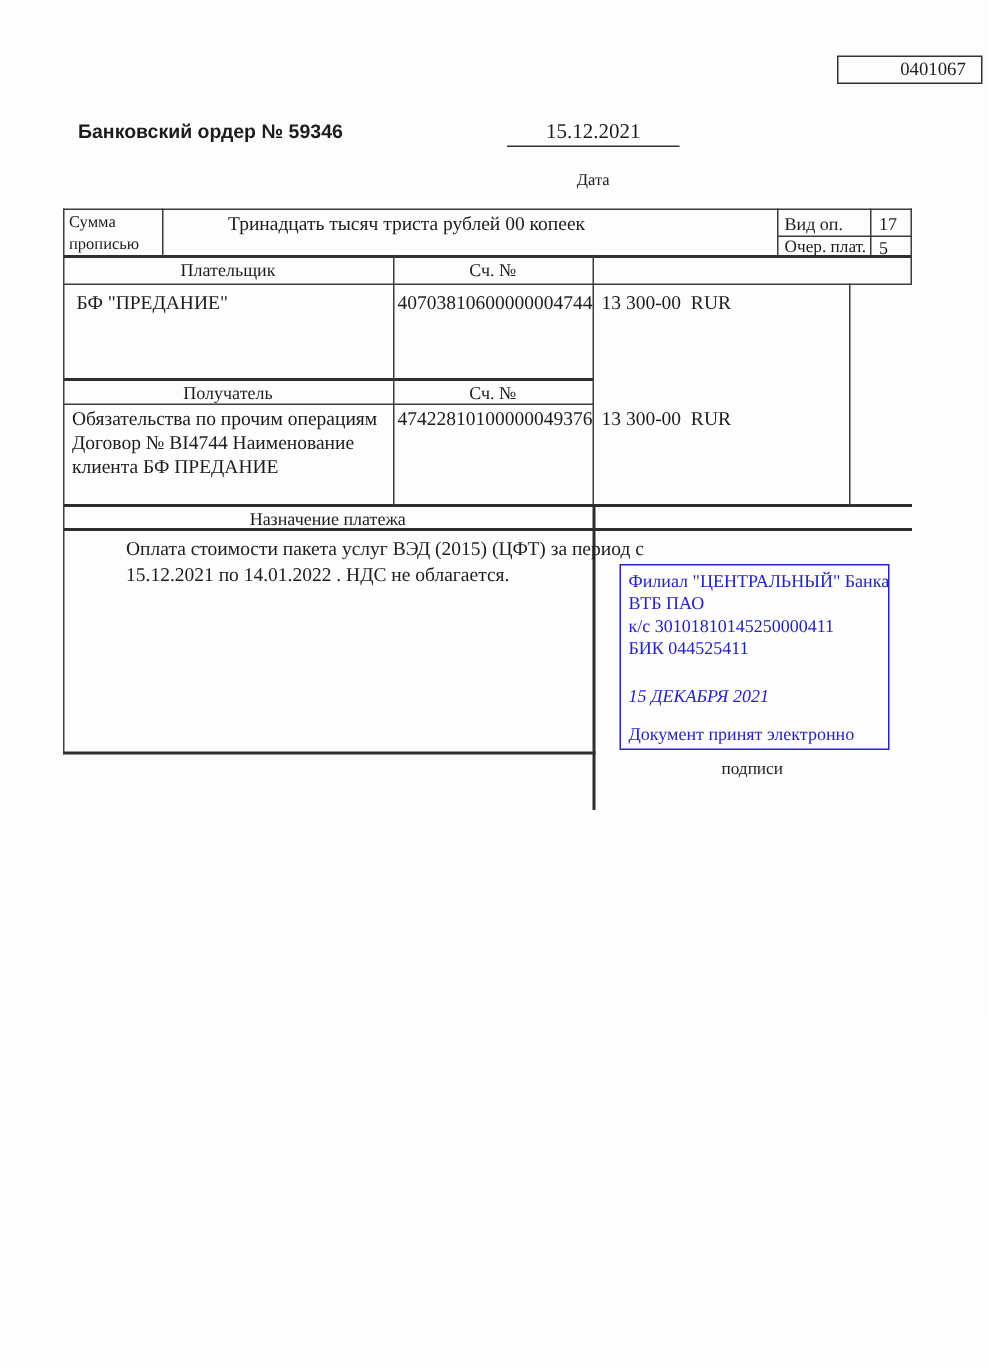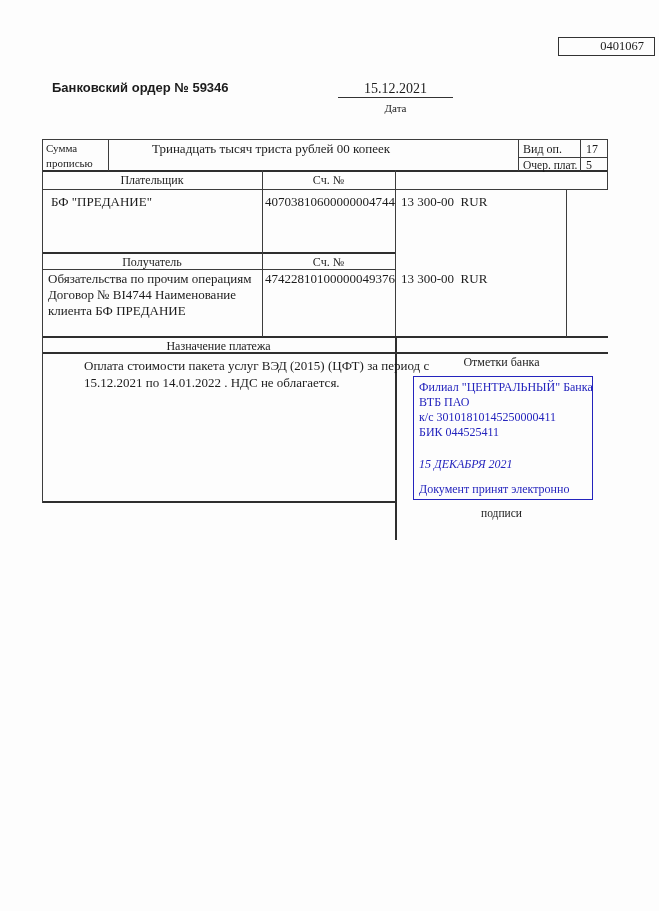--- a/index.html
+++ b/index.html
@@ -23,21 +23,21 @@
     border:1px solid #333; text-align:center; font-size:12.5px; line-height:17px;padding-left:31px;
   }
   .doc-title {
     position:absolute; left:52px; top:80px;
     font-family:"Liberation Sans","DejaVu Sans",sans-serif;
     font-weight:bold; font-size:13px; white-space:nowrap;
   }
   .date-block { position:absolute; left:338px; top:81px; width:115px; text-align:center; }
   .date-value { font-size:14px; line-height:15px; }
   .date-line  { height:1px; background:#333; margin-top:1px; }
-  .date-label { font-size:11px; line-height:13px; margin-top:4px; }
+  .date-label { font-size:11px; line-height:13px; margin-top:16px; }
 
   .stamp {
     position:absolute; left:413px; top:376px; width:180px; height:124px;
     border:1.5px solid var(--stamp-color); color:var(--stamp-color);
     font-size:12px; line-height:15px; padding:3px 5px; box-sizing:border-box;
   }
   .stamp .line { white-space:nowrap; }
   .stamp .stamp-date { margin-top:17px;font-style:italic; }
   .stamp .stamp-footer { position:absolute; left:5px; bottom:2px; white-space:nowrap; }
 </style>
@@ -93,21 +93,20 @@
 
   <div class="hdr" style="left:42px; top:255px; width:220px;">Получатель</div>
   <div class="hdr" style="left:262px; top:255px; width:133px;">Сч. №</div>
 
   <div class="t wrap" style="left:48px; top:271px; width:214px;">Обязательства по прочим операциям Договор № BI4744 Наименование клиента БФ ПРЕДАНИЕ</div>
   <div class="t" style="left:265px; top:271px;">47422810100000049376</div>
   <div class="t pre" style="left:401px; top:271px;">13 300-00  RUR</div>
 
   <div class="hdr" style="left:42px; top:339px; width:353px;">Назначение платежа</div>
   <div class="t wrap" style="left:49px; top:357px; width:352px; line-height:17px;margin-left:35px;">Оплата стоимости пакета услуг ВЭД (2015) (ЦФТ) за период с 15.12.2021 по 14.01.2022 . НДС не облагается.</div>
-  <div class="hdr" style="left:395px; top:355px; width:213px;">Отметки банка</div>
 
   <div class="stamp">
     <div class="line">Филиал "ЦЕНТРАЛЬНЫЙ" Банка</div>
     <div class="line">ВТБ ПАО</div>
     <div class="line">к/с 30101810145250000411</div>
     <div class="line">БИК 044525411</div>
     <div class="line stamp-date">15 ДЕКАБРЯ 2021</div>
     <div class="stamp-footer">Документ принят электронно</div>
   </div>
 

